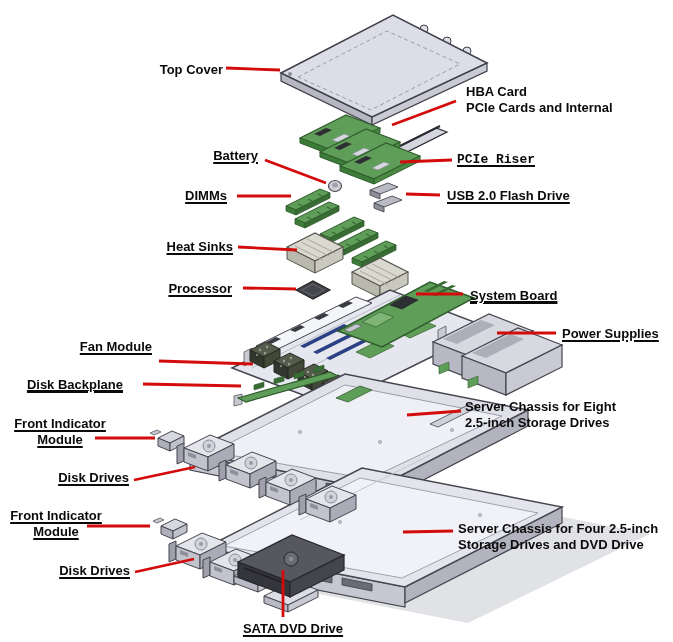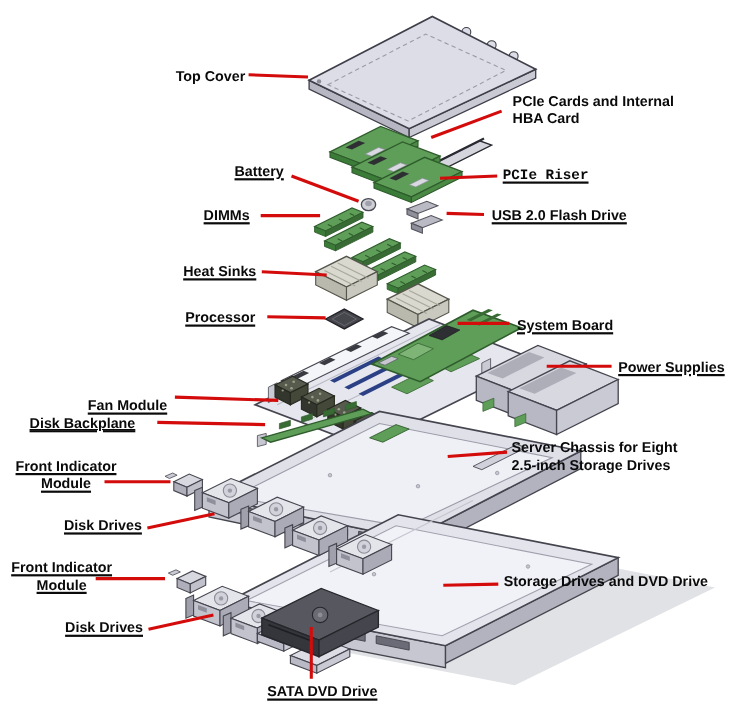--- a/index.html
+++ b/index.html
@@ -263,48 +263,48 @@
         <line x1="403" y1="532" x2="453" y2="531" stroke="#d40b0b" stroke-width="2.8"></line>
         <line x1="283" y1="617" x2="283" y2="570" stroke="#d40b0b" stroke-width="2.8"></line>
       </g>
 </svg>
 
 <div id="labels-layer">
       <div class="label align-right" style="left: 223px; top: 62px;">
         <div class="label-line">Top Cover</div>
       </div>
       <div class="label align-left" style="left: 466px; top: 84px;">
+        <div class="label-line">HBA Card</div>
         <div class="label-line">PCIe Cards and Internal</div>
-        <div class="label-line">HBA Card</div>
       </div>
       <div class="label align-right link" style="left: 258px; top: 148px;">
         <div class="label-line">Battery</div>
       </div>
       <div class="label align-left link" style="left: 457px; top: 152px; font-family: Liberation Mono, monospace;">
         <div class="label-line">PCIe Riser</div>
       </div>
       <div class="label align-right link" style="left: 227px; top: 188px;">
         <div class="label-line">DIMMs</div>
       </div>
       <div class="label align-left link" style="left: 447px; top: 188px; text-align: right;">
         <div class="label-line">USB 2.0 Flash Drive</div>
       </div>
       <div class="label align-right link" style="left: 233px; top: 239px;">
         <div class="label-line">Heat Sinks</div>
       </div>
       <div class="label align-right link" style="left: 232px; top: 281px;">
         <div class="label-line">Processor</div>
       </div>
-      <div class="label align-left link" style="left: 470px; top: 288px;">
+      <div class="label align-left link" style="left: 470px; top: 288px; text-decoration: underline;">
         <div class="label-line">System Board</div>
       </div>
       <div class="label align-left link" style="left: 562px; top: 326px;">
         <div class="label-line">Power Supplies</div>
       </div>
-      <div class="label align-right link" style="left: 152px; top: 361px;">
+      <div class="label align-right link" style="left: 152px; top: 339px;">
         <div class="label-line">Fan Module</div>
       </div>
       <div class="label align-right link" style="left: 123px; top: 377px; text-decoration: underline;">
         <div class="label-line">Disk Backplane</div>
       </div>
       <div class="label align-center link" style="left: 60px; top: 416px;">
         <div class="label-line">Front Indicator</div>
         <div class="label-line">Module</div>
       </div>
       <div class="label align-right link" style="left: 129px; top: 470px;">
@@ -315,20 +315,21 @@
         <div class="label-line">2.5-inch Storage Drives</div>
       </div>
       <div class="label align-center link" style="left: 56px; top: 508px;">
         <div class="label-line">Front Indicator</div>
         <div class="label-line">Module</div>
       </div>
       <div class="label align-right link" style="left: 130px; top: 563px;">
         <div class="label-line">Disk Drives</div>
       </div>
       <div class="label align-left" style="left: 458px; top: 521px;">
+        <div class="label-line">Server Chassis for Four 2.5-inch</div>
         <div class="label-line">Storage Drives and DVD Drive</div>
       </div>
       <div class="label align-center link" style="left: 293px; top: 621px;">
         <div class="label-line">SATA DVD Drive</div>
       </div>
     </div>
 
 </div>
 
 </body></html>

